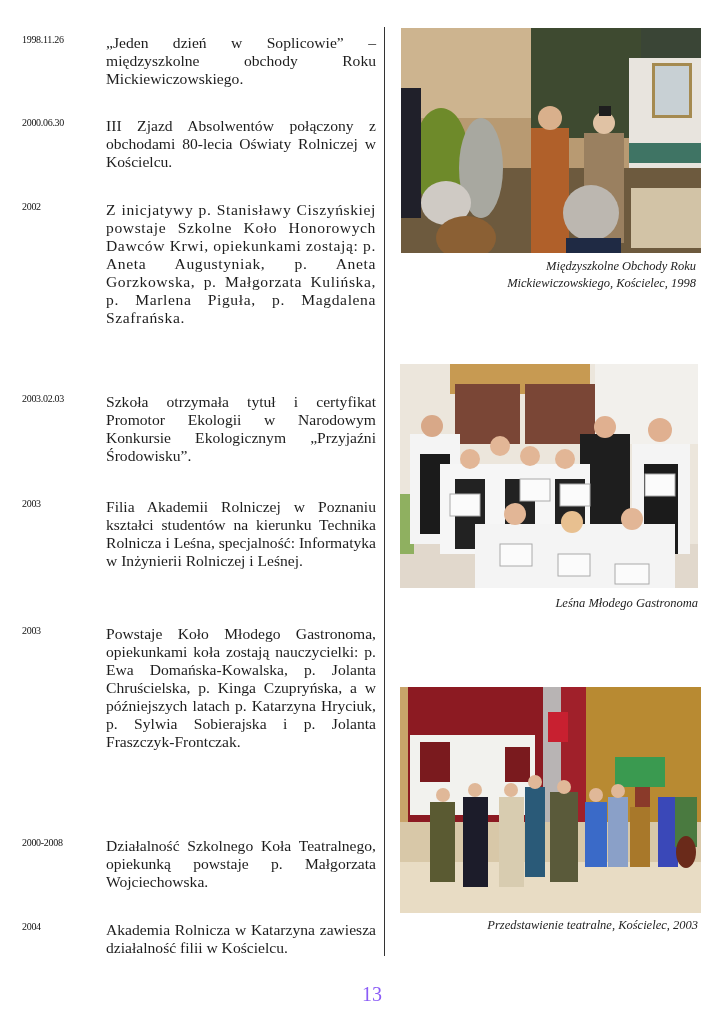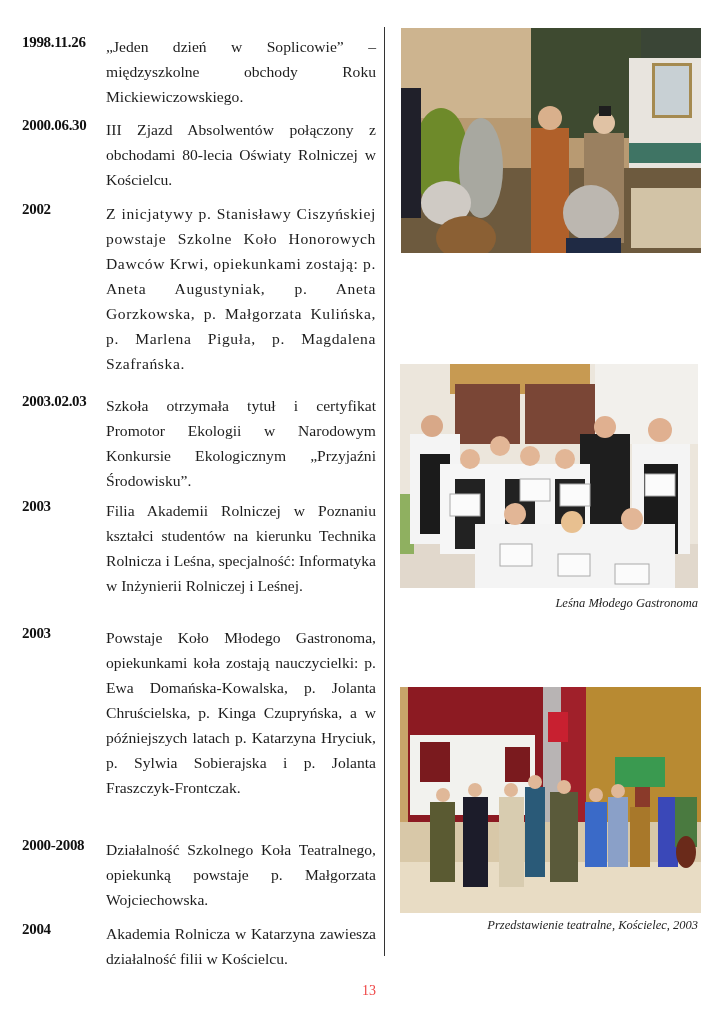--- a/index.html
+++ b/index.html
@@ -4,34 +4,34 @@
 <style>
   html, body { margin: 0; padding: 0; }
   body {
     width: 725px; height: 1024px; background: #ffffff; position: relative; overflow: hidden;
     font-family: "DejaVu Serif", "Liberation Serif", serif; color: #1a1a1a;
   }
   .timeline { position: absolute; left: 0; top: 0; width: 384px; }
   .entry { position: absolute; left: 0; width: 376px; }
   .date {
     position: absolute; left: 22px; top: 0; font-family: "Liberation Serif", serif;
-    font-weight: bold; font-size: 15px; letter-spacing: -0.3px; color: #111;
+    font-weight: normal; font-size: 10px; letter-spacing: -0.3px; color: #111;
   }
   .text {
     position: absolute; left: 106px; width: 270px; top: 0;
-    font-family: "Liberation Serif", serif; font-size: 15.6px; line-height: 25px;
+    font-family: "Liberation Serif", serif; font-size: 15.6px; line-height: 18px;
     text-align: justify; text-align-last: left; color: #1d1d1d;
   }
   .divider { position: absolute; left: 384px; top: 27px; width: 1px; height: 929px; background: #333; }
   .photo { position: absolute; overflow: hidden; }
   .caption {
     position: absolute; font-family: "Liberation Serif", serif; font-style: italic;
     font-size: 12.5px; line-height: 17px; text-align: right; color: #222;
   }
-  .page-number { position: absolute; left: 362px; top: 983px; font-family: "Liberation Serif", serif; font-size: 14px; color: #ef4444; }
+  .page-number { position: absolute; left: 362px; top: 983px; font-family: "Liberation Serif", serif; font-size: 20px; color: #8b5cf6; }
   svg { display: block; }
 </style>
 </head>
 <body>
 
 <div class="timeline">
   <div class="entry" style="top:34px">
     <div class="date">1998.11.26</div>
     <div class="text">„Jeden dzień w Soplicowie” – międzyszkolne obchody Roku Mickiewiczowskiego.</div>
   </div>
@@ -87,20 +87,22 @@
     <circle cx="203" cy="95" r="11" fill="#e0c2a4"></circle>
     <rect x="198" y="78" width="12" height="10" fill="#1e1e1e"></rect>
     <ellipse cx="45" cy="175" rx="25" ry="22" fill="#cfcac4"></ellipse>
     <ellipse cx="65" cy="210" rx="30" ry="22" fill="#8b6034"></ellipse>
     <ellipse cx="190" cy="185" rx="28" ry="28" fill="#bcb7b0"></ellipse>
     <rect x="165" y="210" width="55" height="15" fill="#1f2a44"></rect>
     <rect x="0" y="60" width="20" height="130" fill="#20202a"></rect>
   </svg>
 </div>
 <div class="caption" style="left:440px; top:258px; width:256px;">
+  <div>Międzyszkolne Obchody Roku</div>
+  <div>Mickiewiczowskiego, Kościelec, 1998</div>
 </div>
 
 <div class="photo" style="left:400px; top:364px; width:298px; height:224px;">
   <svg width="298" height="224" viewBox="0 0 298 224">
     <rect width="298" height="224" fill="#ece6dc"></rect>
     <rect x="50" y="0" width="140" height="30" fill="#c79a52"></rect>
     <rect x="55" y="20" width="65" height="60" fill="#7a4636"></rect>
     <rect x="125" y="20" width="70" height="60" fill="#7a4636"></rect>
     <rect x="195" y="0" width="103" height="80" fill="#f2f0ec"></rect>
     <rect x="0" y="180" width="298" height="44" fill="#e1d8cc"></rect>

